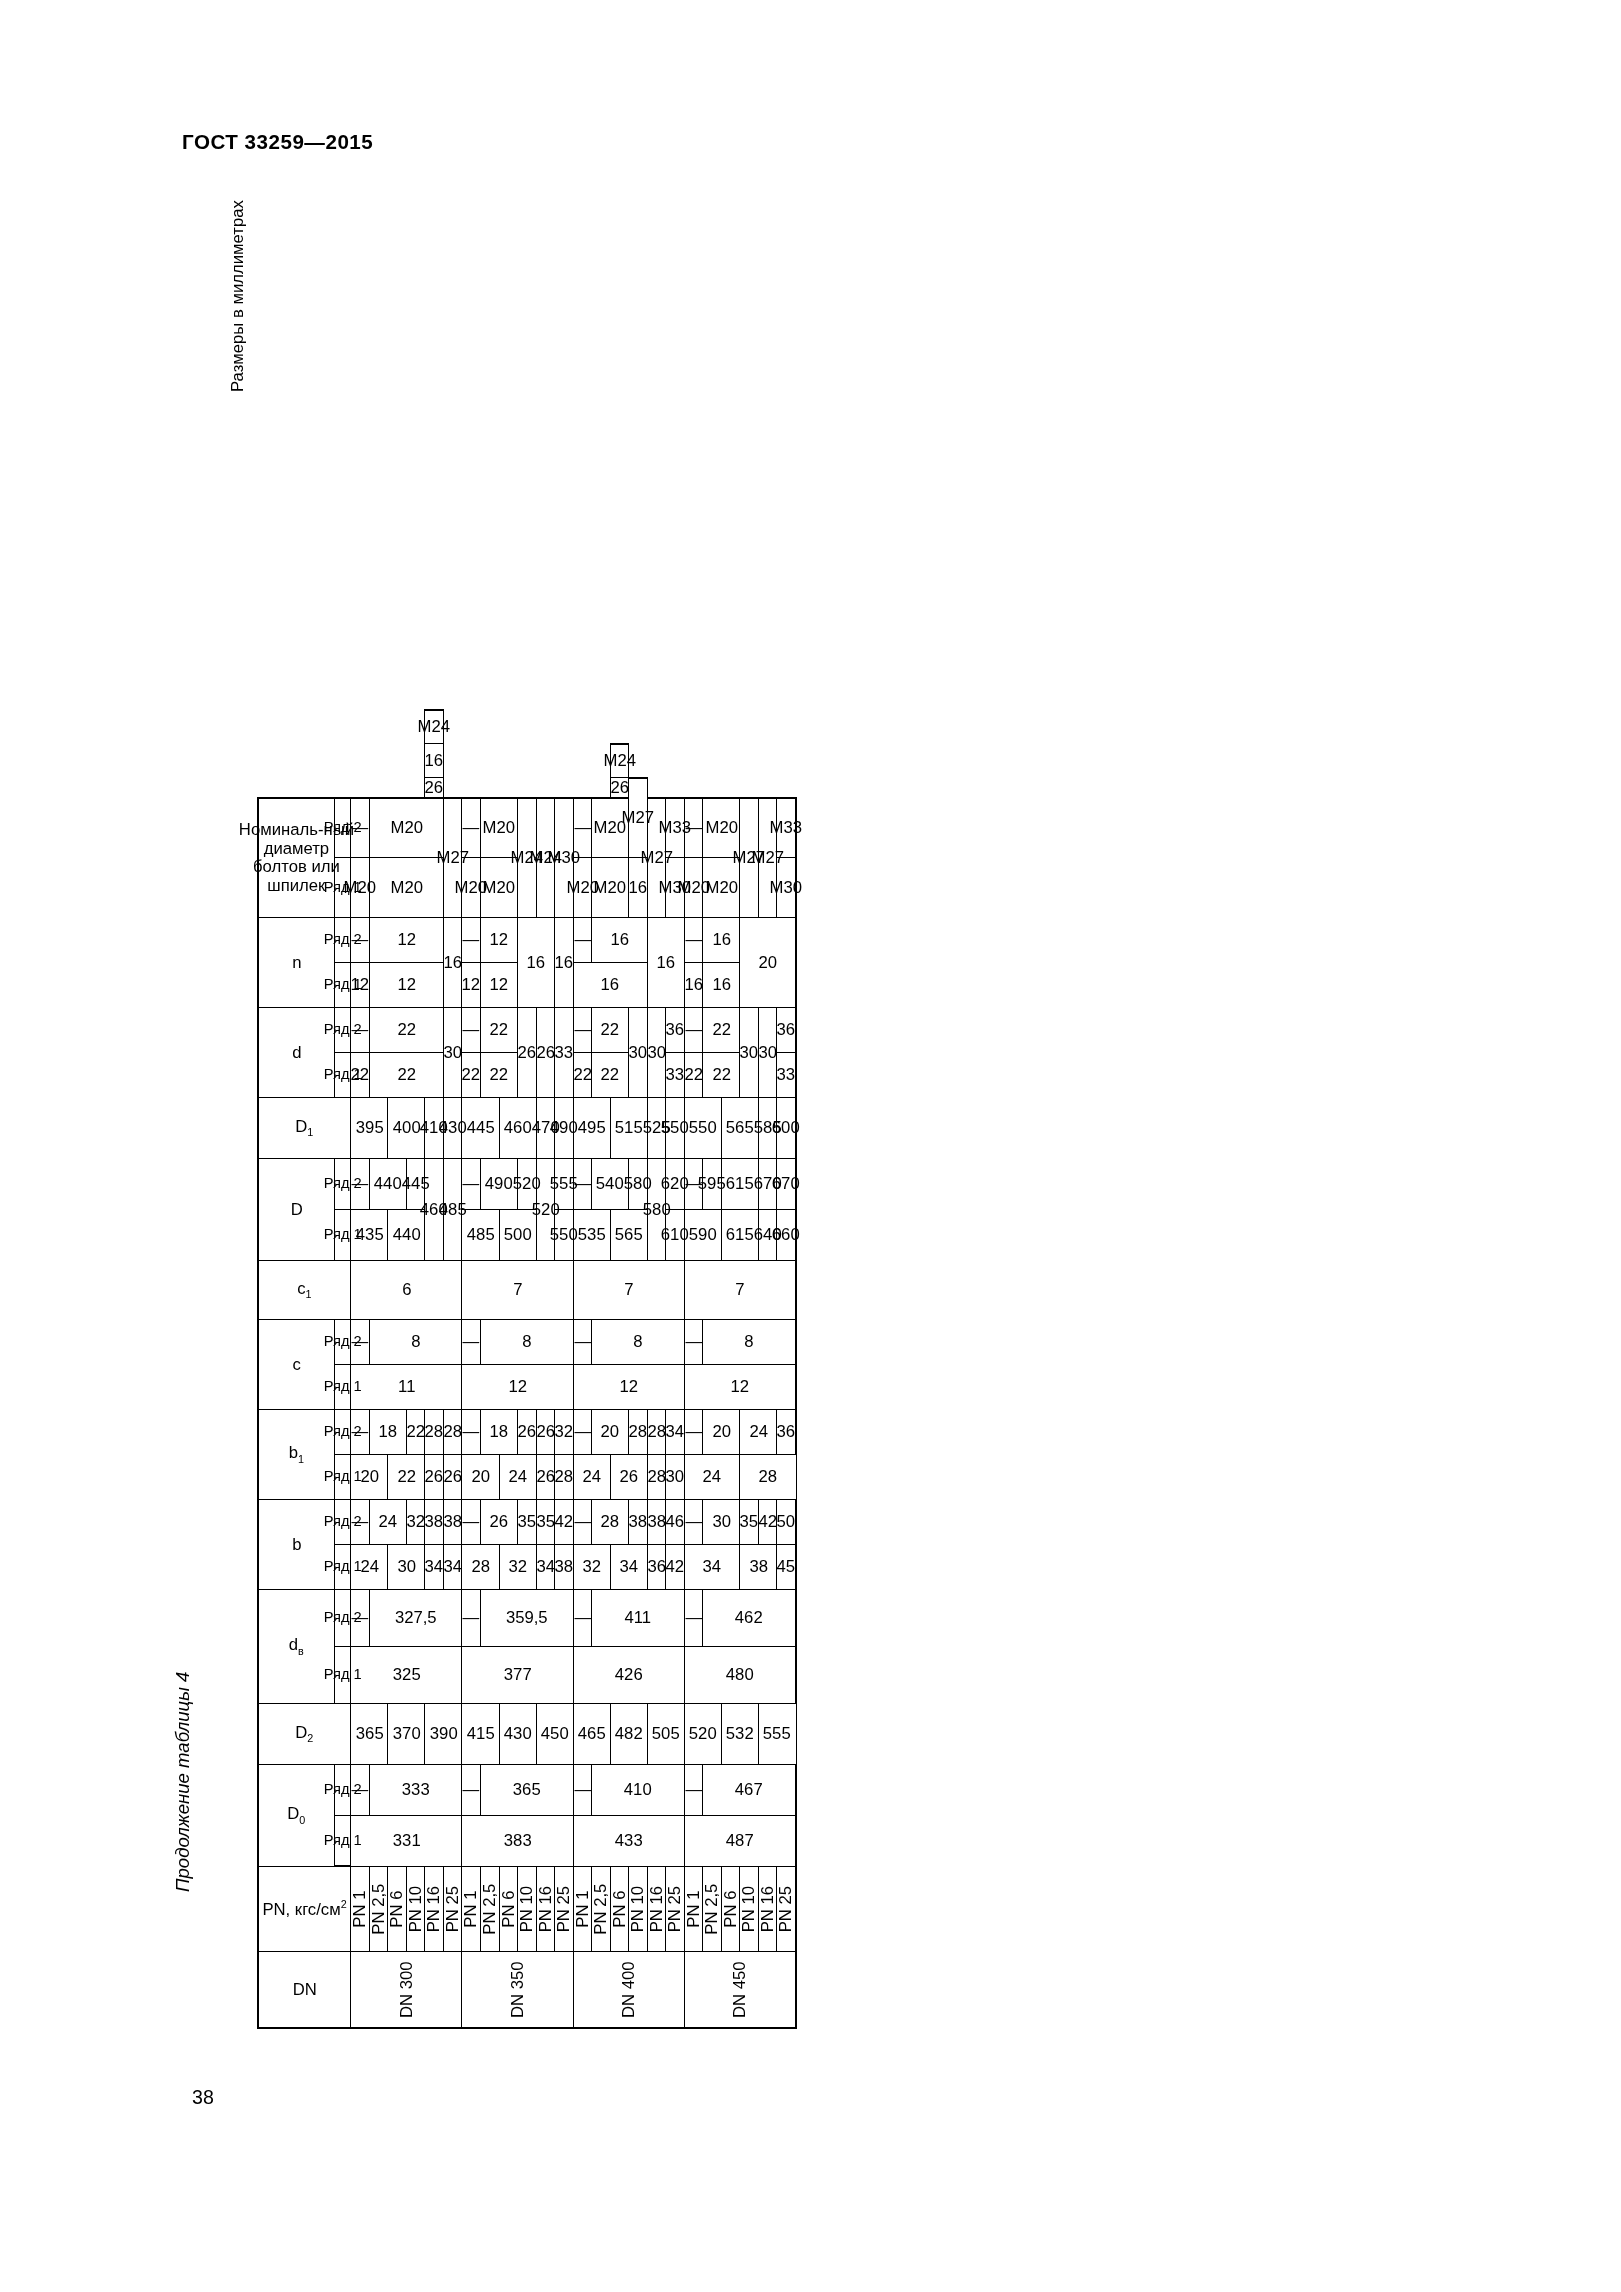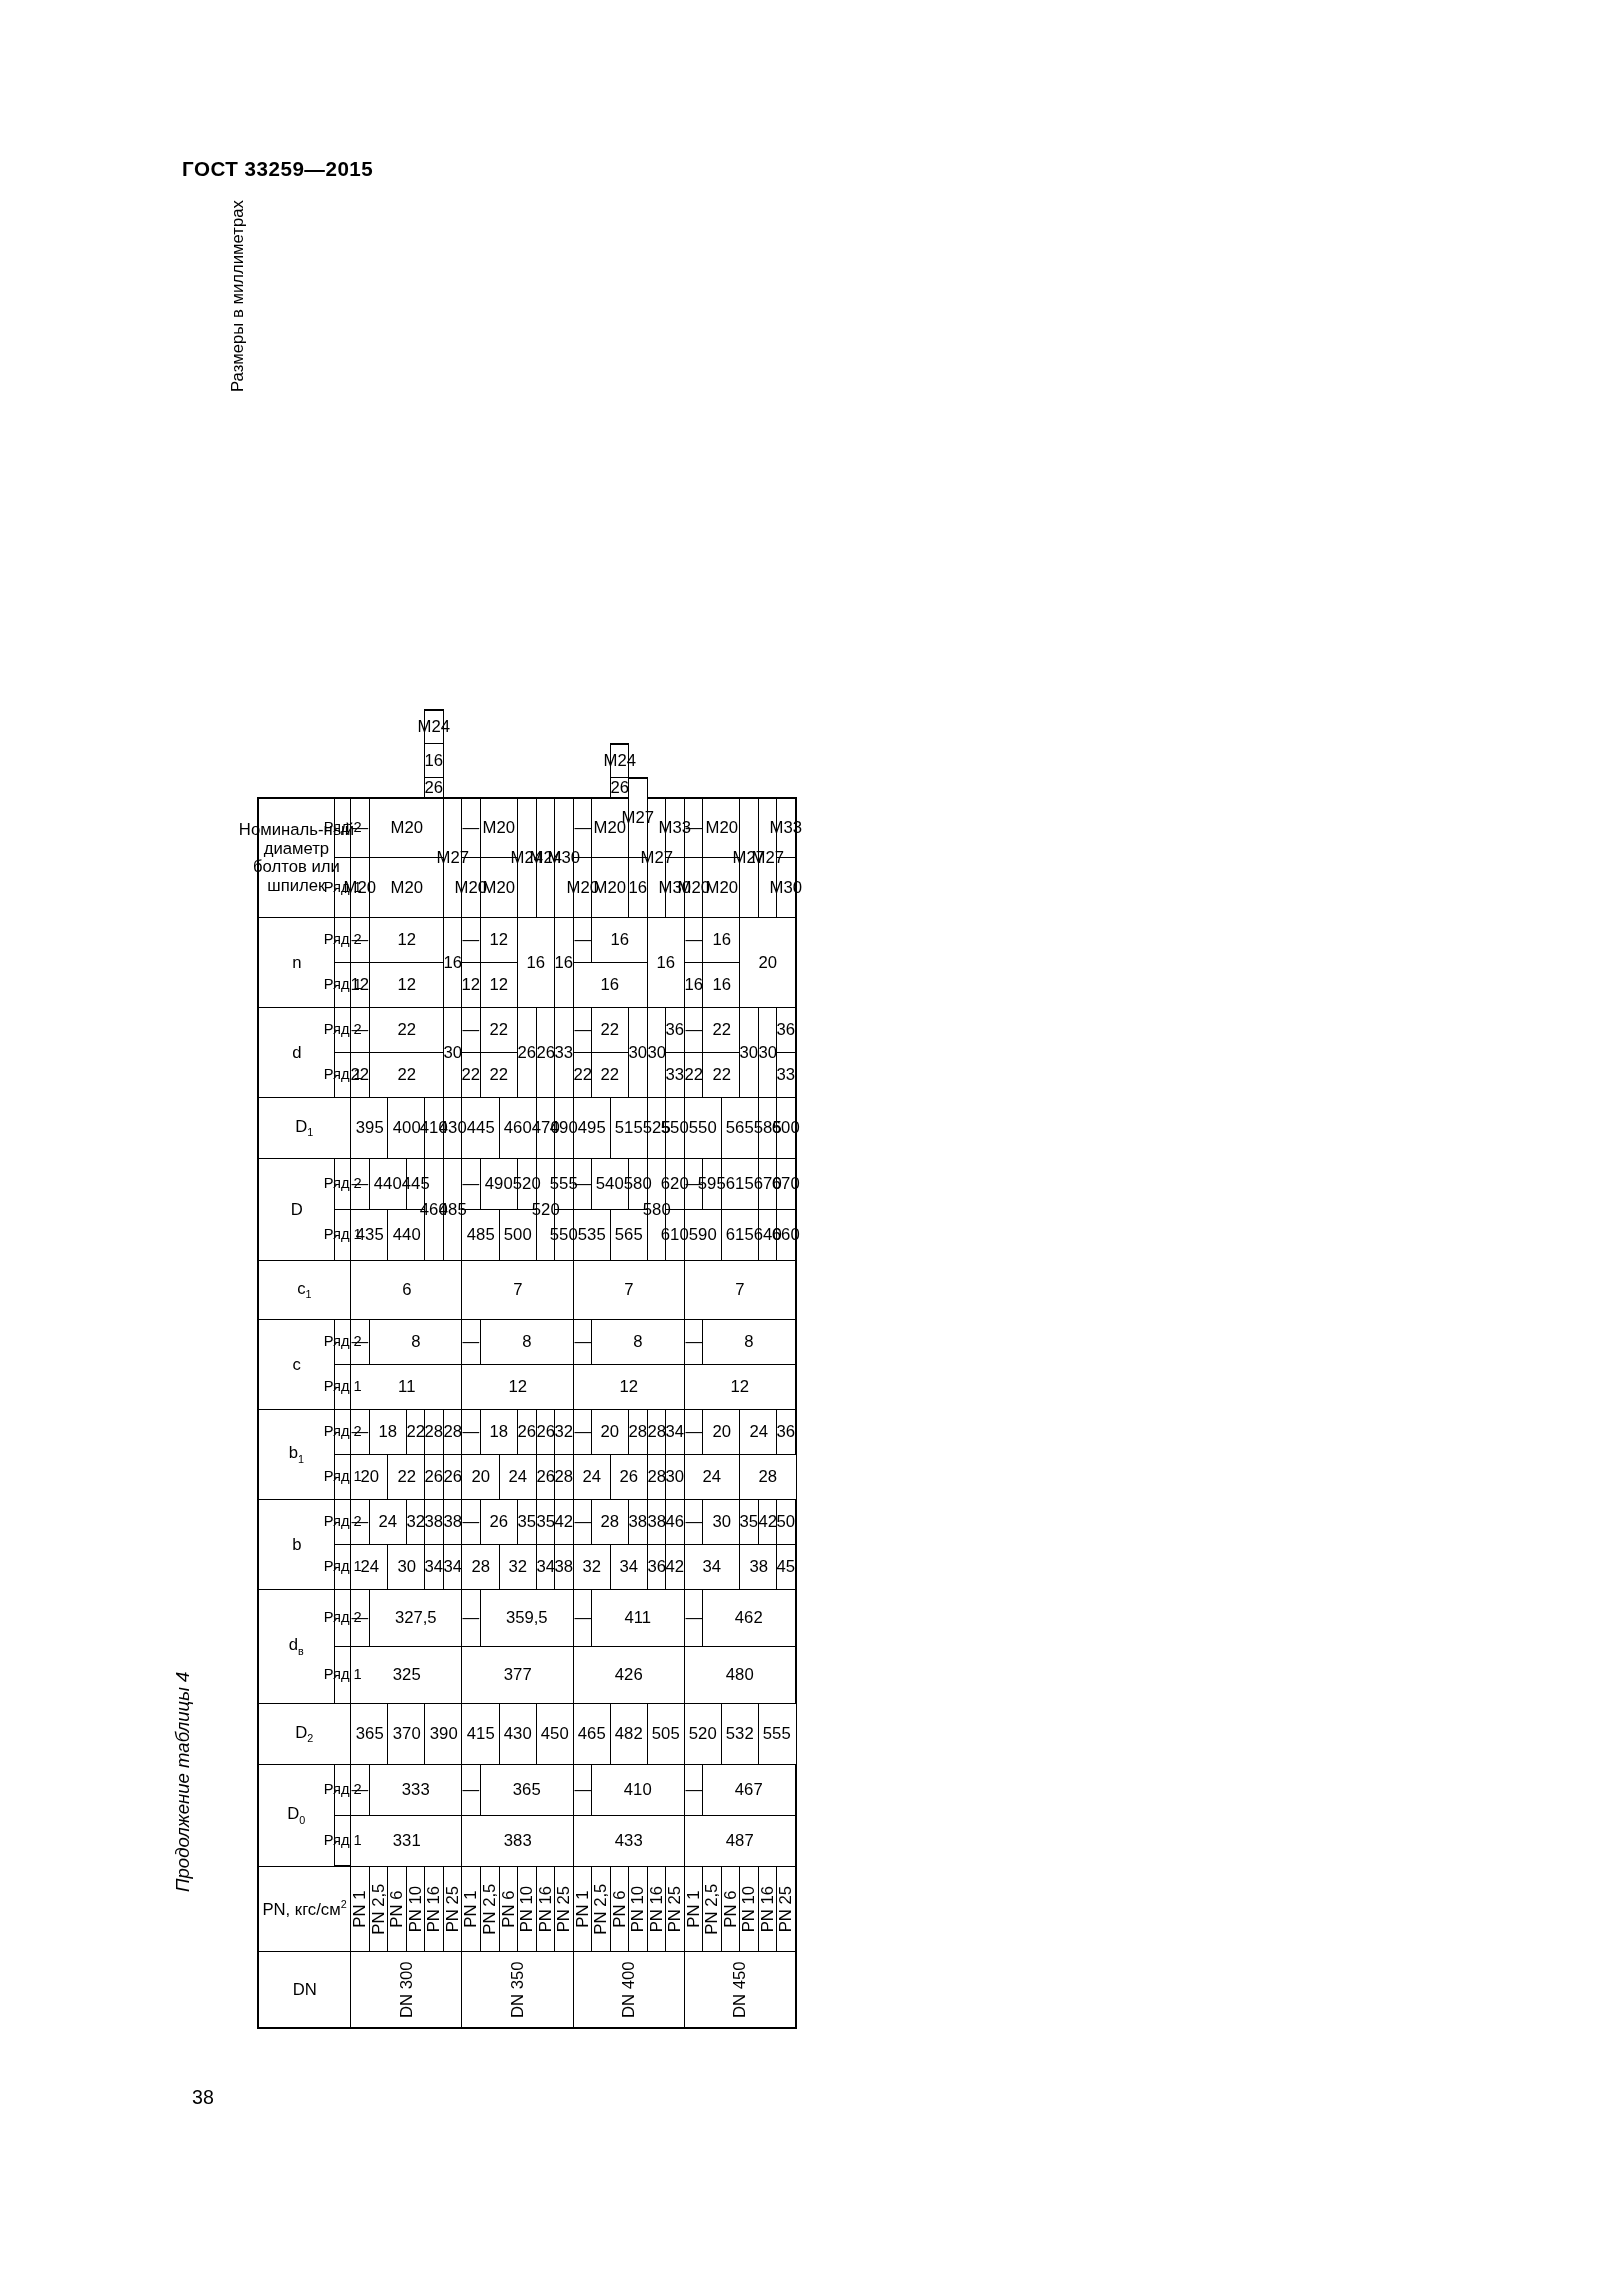--- a/index.html
+++ b/index.html
@@ -17,21 +17,21 @@
   }
 
   .page {
     position: absolute;
     inset: 0;
   }
 
   .std-number {
     position: absolute;
     left: 182px;
-    top: 157px;
+    top: 130px;
     font-size: 20.6px;
     font-weight: bold;
     letter-spacing: 0.5px;
   }
 
   .page-number {
     position: absolute;
     left: 192px;
     top: 2086px;
     font-size: 19.6px;

